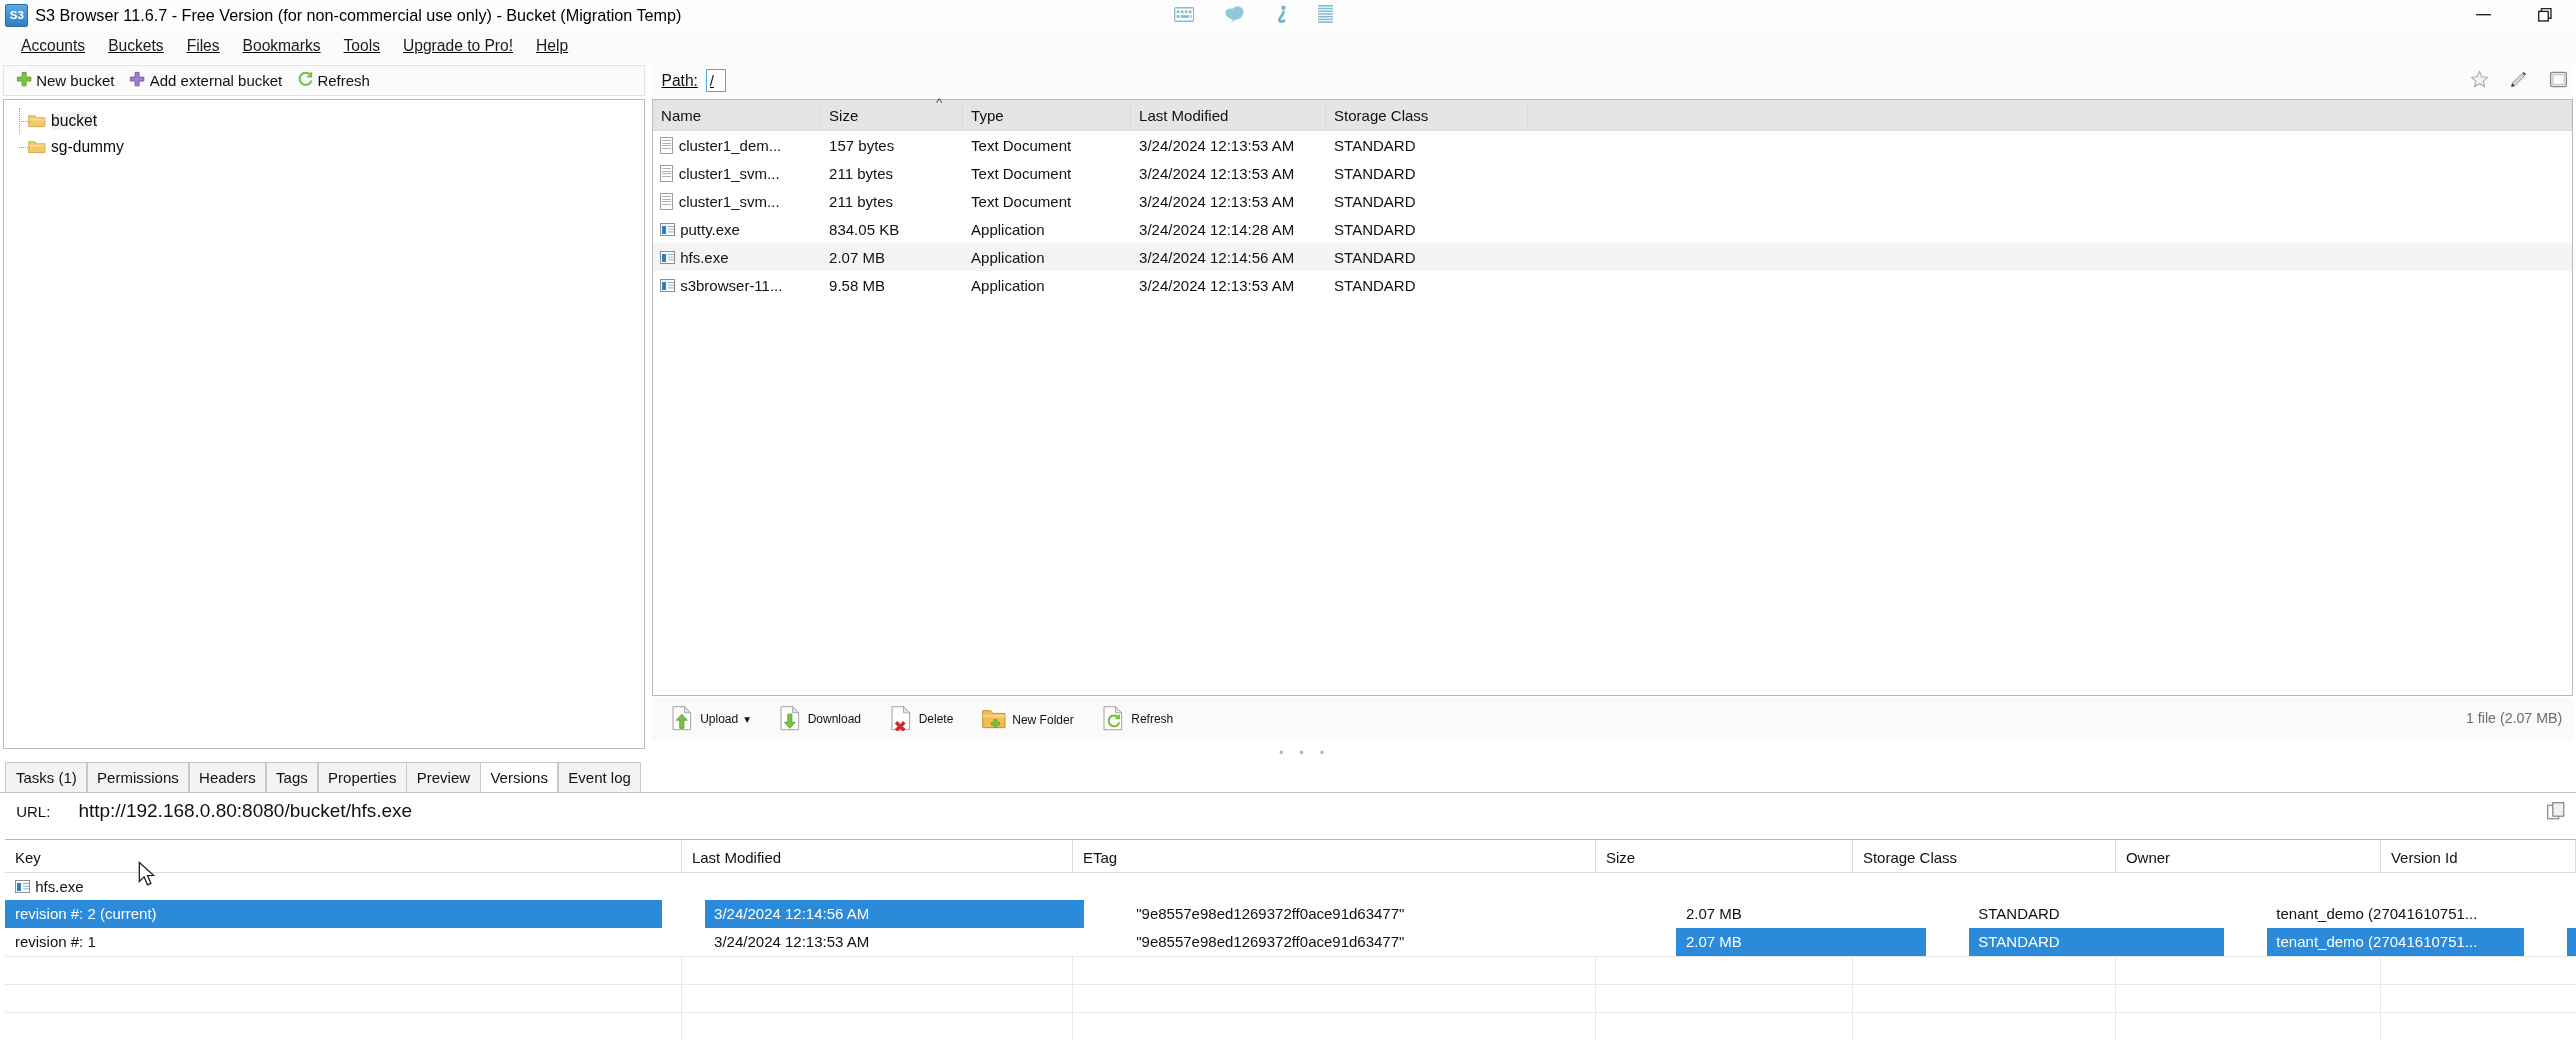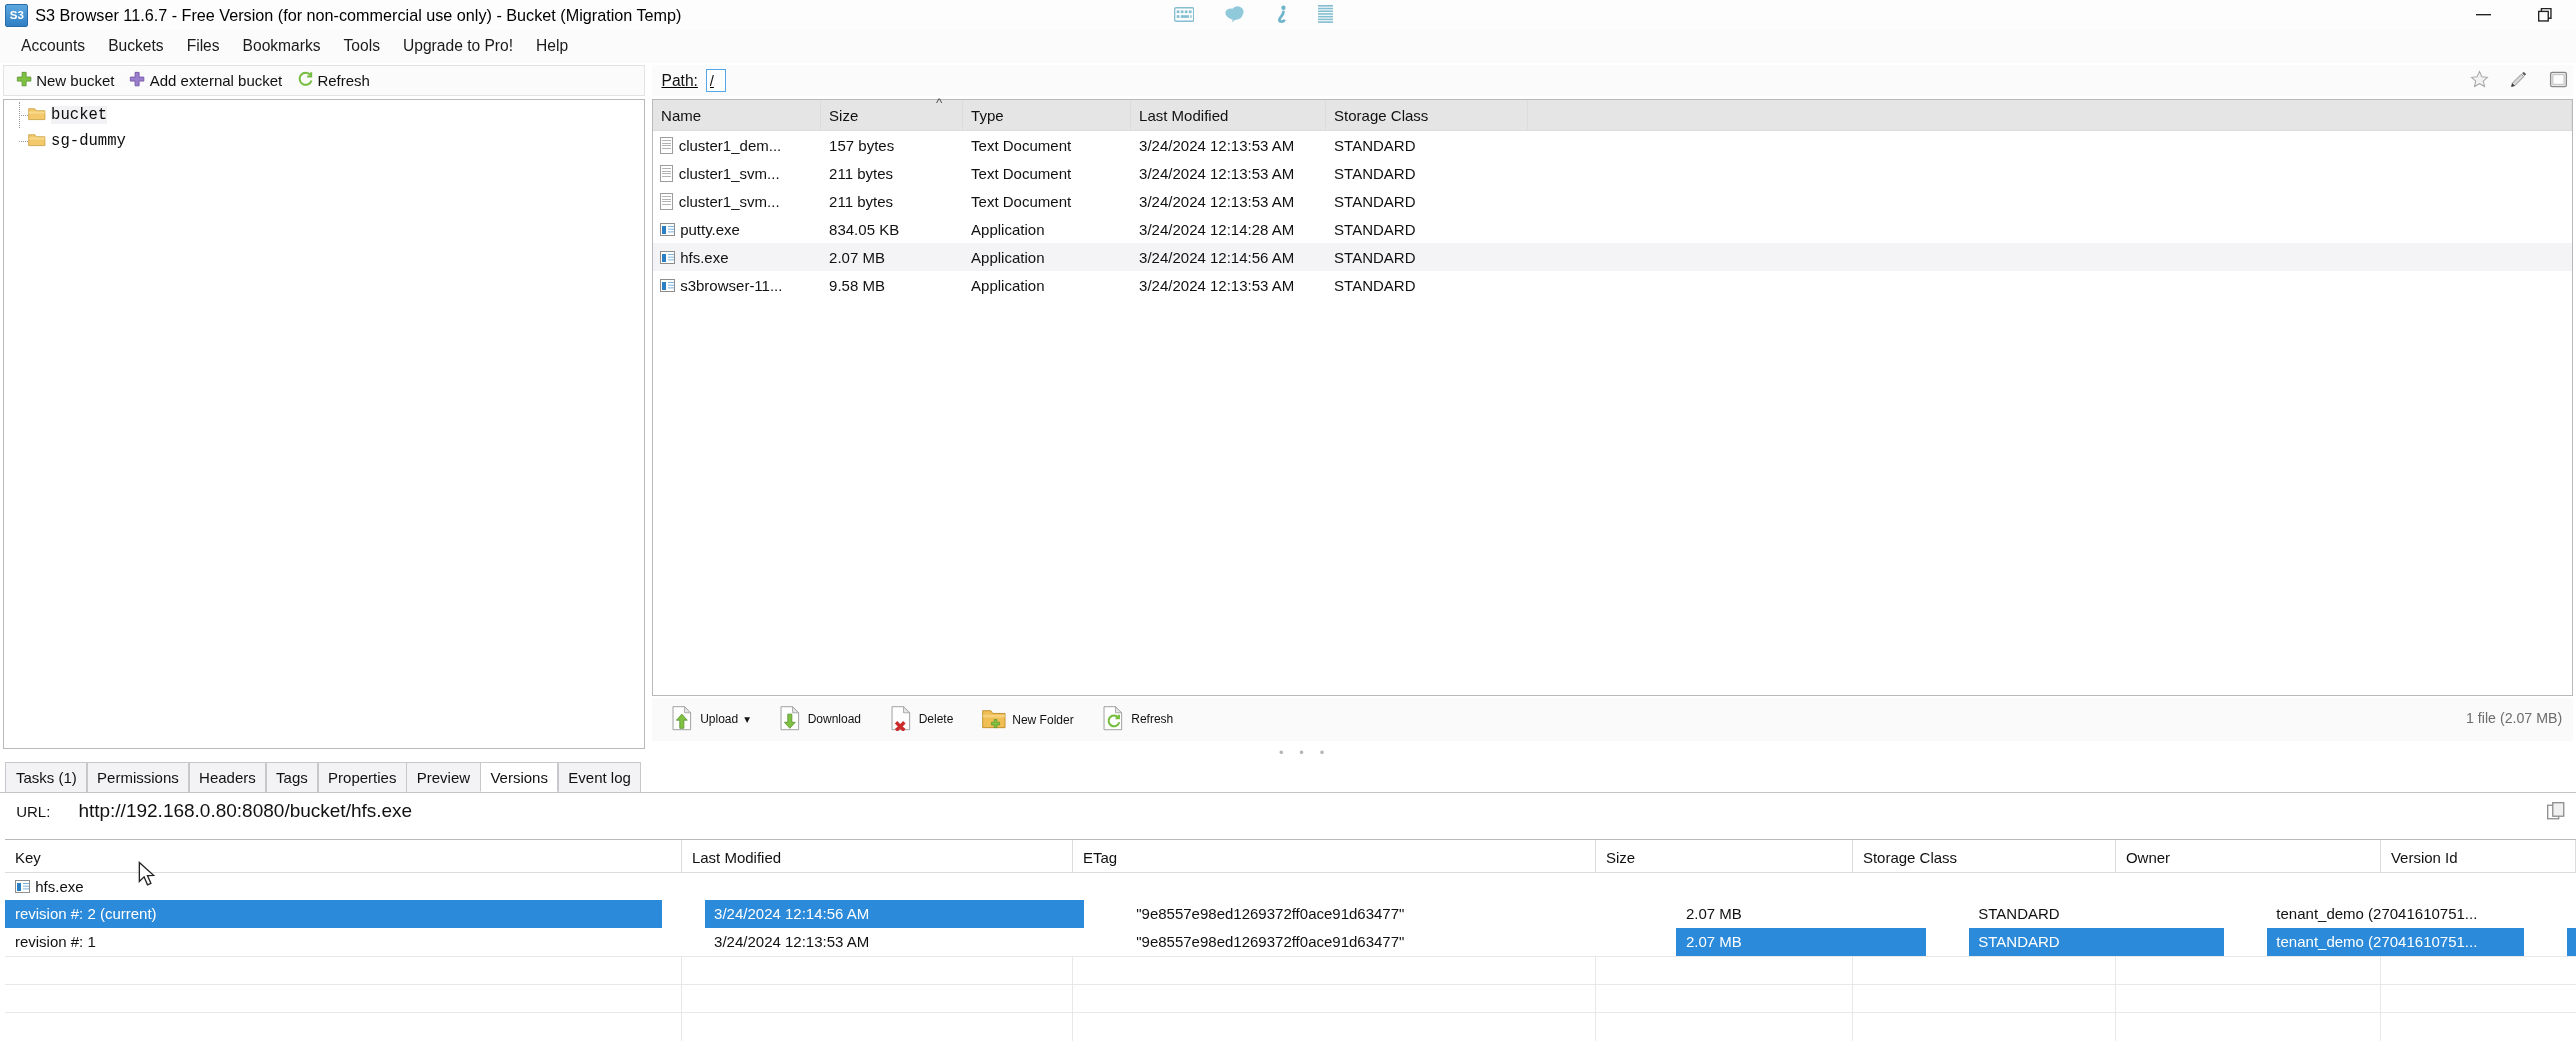--- a/index.html
+++ b/index.html
@@ -37,41 +37,40 @@
   .wincontrols {
     position: absolute; right: 0; top: 0; height: 30px;
     display: flex; align-items: center;
   }
   .wc { width: 62px; height: 30px; display:flex; align-items:center; justify-content:center; }
 
   
   .menubar {
     position: absolute; left: 0; top: 30px; width: 2576px; height: 32.5px;
     background: #fbfbfc;
-    display: flex; align-items: center; padding-left: 9.5px;
+    display: flex; align-items: center; padding-left: 9.5px; text-decoration: underline;
   }
   .menuitem {
     font-size: 15.6px; color: #1b1b1b; padding: 4.1px 11.5px; white-space: nowrap;
   }
 
   
   .left-toolbar {
     position: absolute; left: 2.7px; top: 65px; width: 642px; height: 31px;
     background: #fbfbfc; border: 0.7px solid #e3e3e6;
     display: flex; align-items: center; padding-left: 6.8px; gap: 4.1px;
   }
   .tbtn { display: flex; align-items: center; gap: 4.1px; padding: 2px 5.4px; white-space: nowrap; }
   .tbtn span.lbl { font-size: 15px; color: #111; }
 
   
   .tree-panel {
     position: absolute; left: 2.7px; top: 99px; width: 642px; height: 650px;
     background: #ffffff; border: 0.7px solid #b9b9bd;
-    padding-top: 2px;
-    font-family: Liberation Mono, monospace;
+    padding-top: 8px;
   }
   .tree-row { display: flex; align-items: center; height: 26px; padding-left: 24.4px; position: relative; }
   .tree-guide {
     position: absolute; left: 15px; top: 0; width: 0.7px; height: 100%;
     border-left: 1.4px dotted #9a9a9a;
   }
   .tree-guide-h {
     position: absolute; left: 15px; top: 13px; width: 9.5px; height: 0.7px;
     border-top: 1.4px dotted #9a9a9a;
   }

